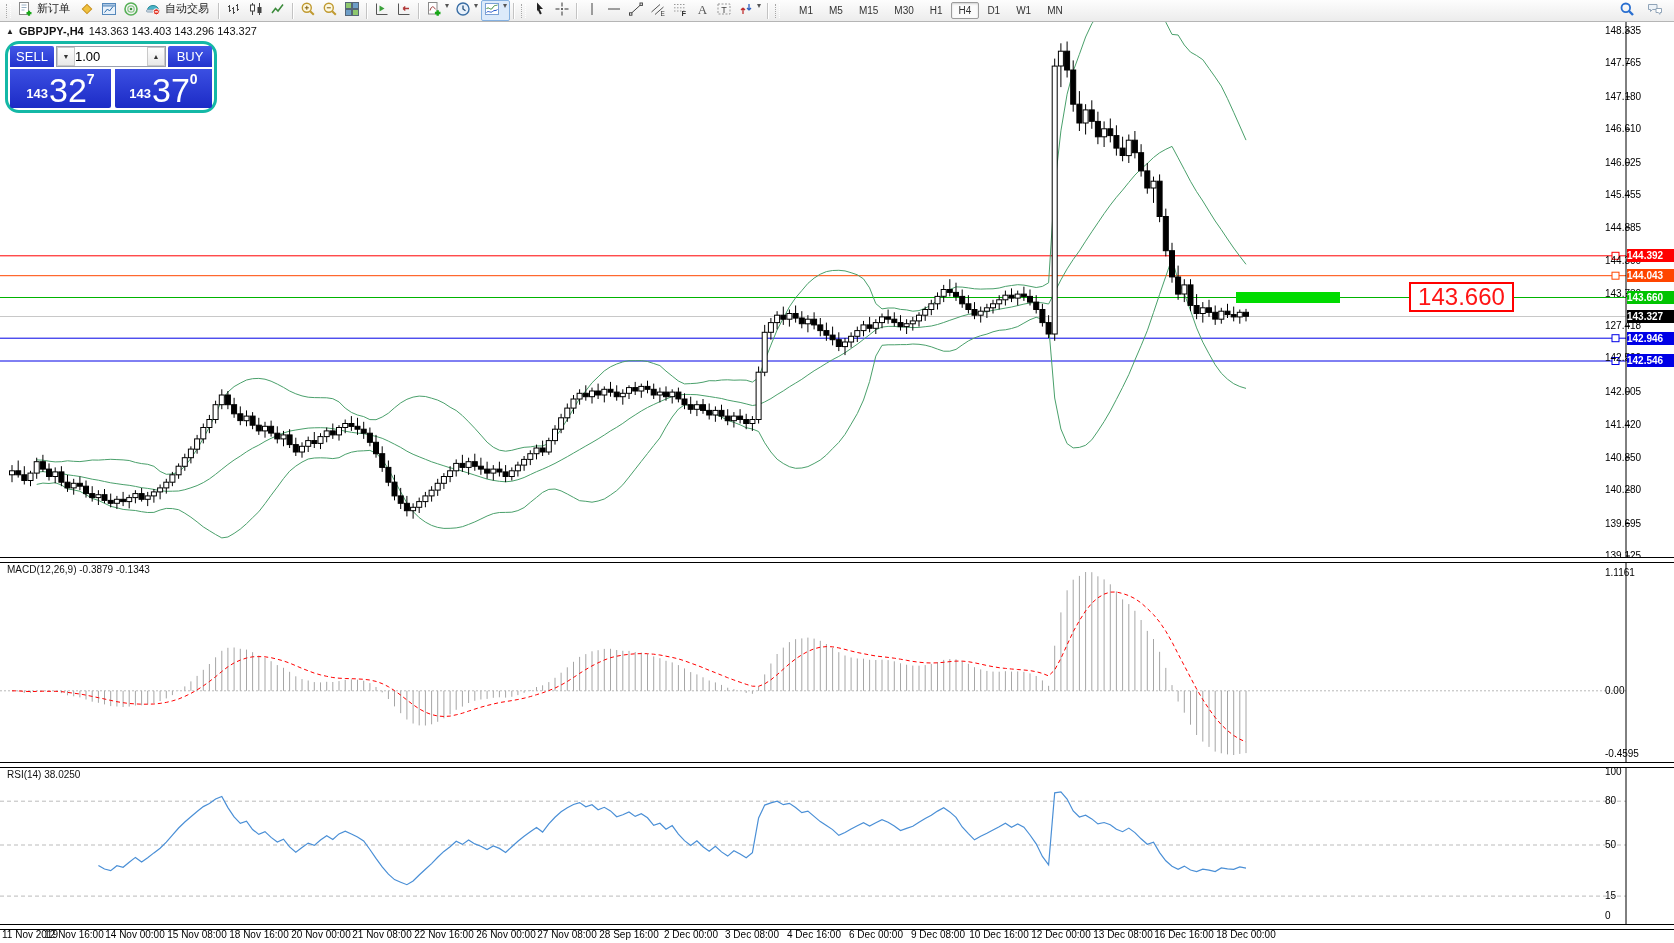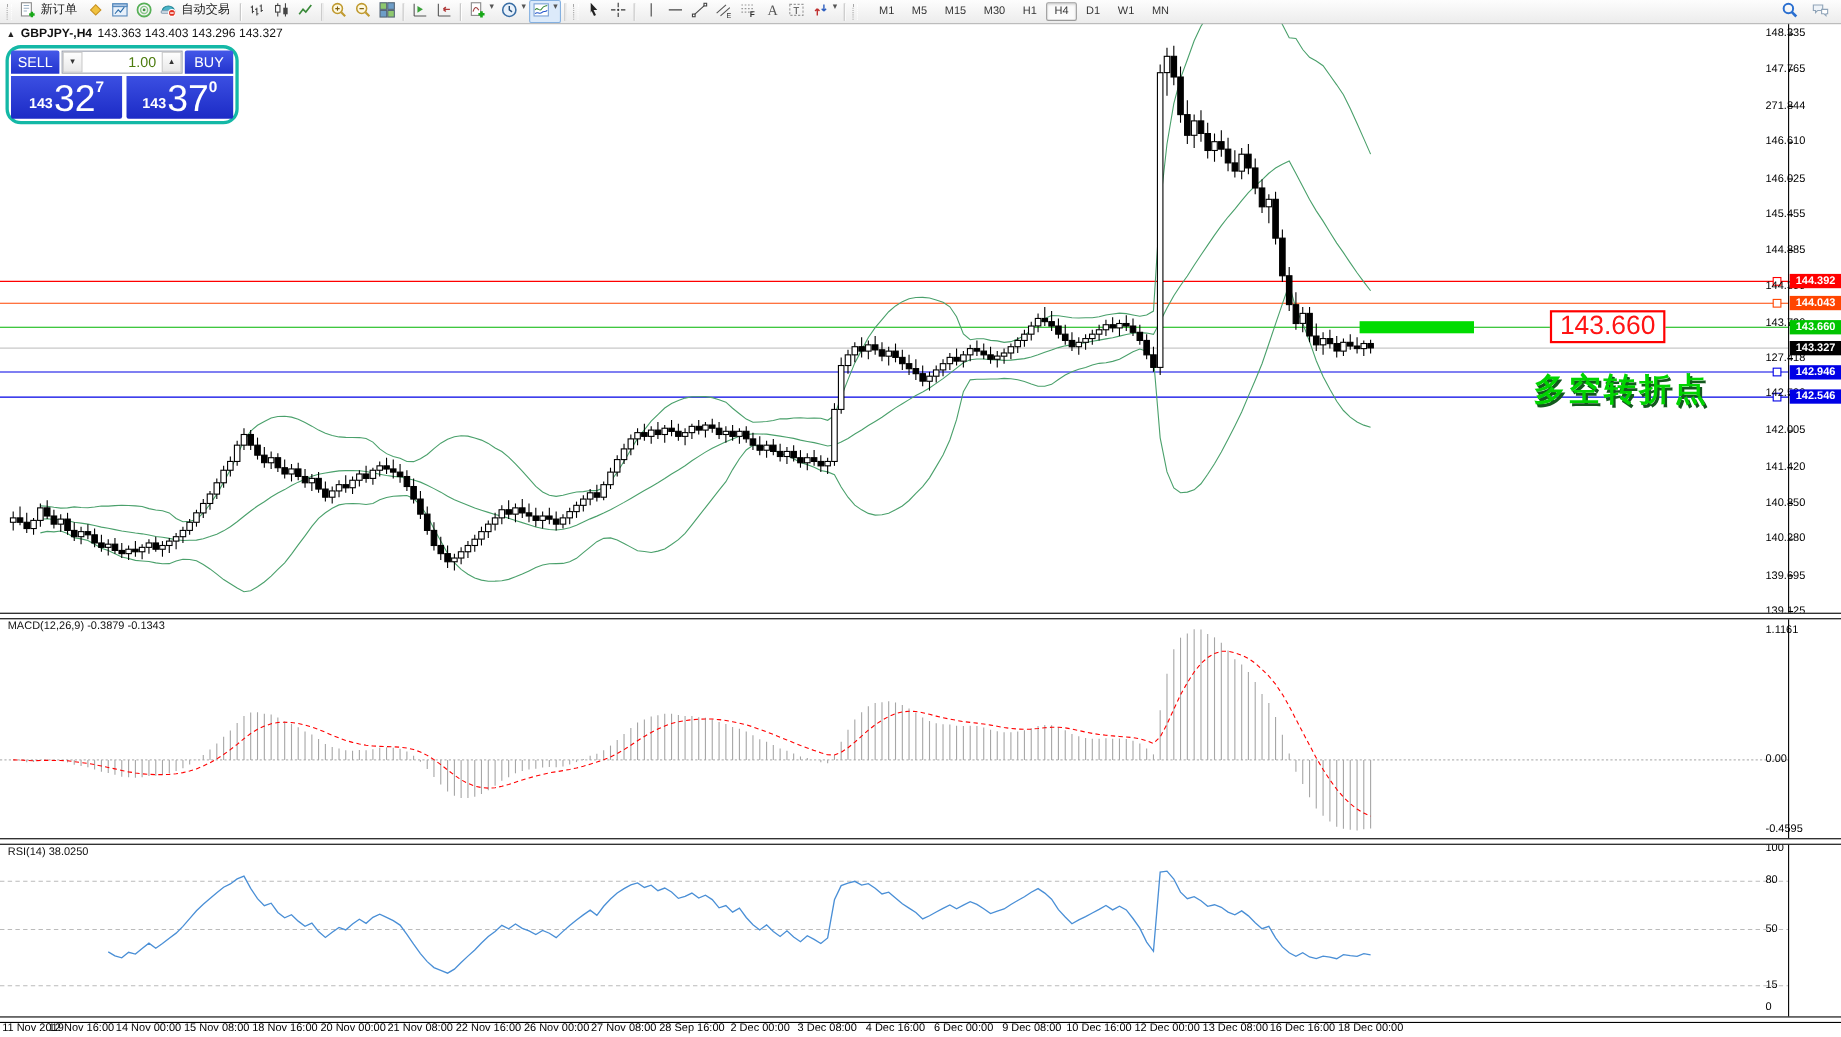--- a/index.html
+++ b/index.html
@@ -29,35 +29,35 @@
   #symbol-header b{font-weight:700}
   
   #trade-panel{left:5px;top:20px;width:206px;height:66px;background:#fff;border:3px solid #14b8a6;border-radius:14px;z-index:10}
   #trade-panel *{box-sizing:border-box}
   .cap{position:absolute;top:2px;height:21px;color:#fff;font-size:13px;display:flex;align-items:center;justify-content:center;
        background:linear-gradient(#4458e8,#2233cd);border-radius:2px 2px 0 0}
   #sell-cap{left:2px;width:44px}
   #buy-cap{left:160px;width:44px}
   #stepper{position:absolute;left:48px;top:2px;width:110px;height:21px;display:flex;border:1px solid #9aa0ae;background:#fff}
   .step-btn{width:18px;display:flex;align-items:center;justify-content:center;font-size:7px;color:#333;background:linear-gradient(#fefefe,#e8e8e8);border:1px solid #c9c9c9}
-  #vol-field{flex:1;text-align:right;font-size:13px;color:#4d7c0f;padding:2px 5px 0 0}
+  #vol-field{flex:1;text-align:left;font-size:13px;color:#000000;padding:2px 5px 0 0}
   .bigpx{position:absolute;top:25px;height:39px;background:linear-gradient(#3b4fe2,#1c2bc6);color:#fff;border-radius:0 0 2px 2px;
          display:flex;align-items:flex-end;justify-content:center;padding-bottom:3px}
   #sell-big{left:2px;width:101px}
   #buy-big{left:107px;width:97px}
   .px-sm{font-size:13px;font-weight:700;margin:0 1px 4px 0}
   .px-lg{font-size:34px;font-weight:400;line-height:30px}
   .px-sup{font-size:14px;font-weight:700;align-self:flex-start;margin-top:2px}
   
   #macd-label{left:7px;top:543px;font-size:10px;color:#111}
   #rsi-label{left:7px;top:748px;font-size:10px;color:#111}
   
   .tick{position:absolute;left:1605px;font-size:10px;color:#000;z-index:4}
   .badge{position:absolute;left:1627px;width:47px;height:13px;line-height:13px;font-size:10px;font-weight:700;
-         color:#fff;text-align:center;z-index:6}
+         color:#fff;text-align:left;z-index:6}
   
   .tlabel{position:absolute;top:908px;font-size:10px;color:#000;transform:translateX(-50%);white-space:nowrap;z-index:4}
   .tlabel.first{transform:none}
   
   #price-box{left:1409px;top:261px;width:101px;height:26px;border:2px solid #ff0000;background:#fff;color:#ff1414;
              font-size:24px;line-height:26px;text-align:center;z-index:8;font-weight:500}
   #cn-note{left:1394px;top:314px;font-size:29px;font-weight:700;color:#00d400;letter-spacing:3px;
            text-shadow:2px 2px 0 #14581e;z-index:8;white-space:nowrap}
   .pane-sep{position:absolute;left:0;width:1674px;height:4px;z-index:7;border-top:1px solid #000;border-bottom:1px solid #000;background:#fff}
 </style>
@@ -963,30 +963,29 @@
     </div>
 
     <div class="overlay" id="macd-label">
       <span>MACD(12,26,9)</span> <span>-0.3879 -0.1343</span>
     </div>
     <div class="overlay" id="rsi-label">
       <span>RSI(14)</span> <span>38.0250</span>
     </div>
 
     <div class="overlay" id="price-box">143.660</div>
-    <div class="overlay" id="cn-note">多空转折点</div>
 
     <div class="pane-sep" style="top:536px"></div>
     <div class="pane-sep" style="top:741px"></div>
     <div class="pane-sep" style="top:903px"></div>
 
     <div id="axis-labels">
         <div class="tick" style="top:4px">148.335</div>
         <div class="tick" style="top:36px">147.765</div>
-        <div class="tick" style="top:70px">271.844</div>
+        <div class="tick" style="top:70px">147.180</div>
         <div class="tick" style="top:102px">146.610</div>
         <div class="tick" style="top:136px">146.025</div>
         <div class="tick" style="top:168px">145.455</div>
         <div class="tick" style="top:201px">144.885</div>
         <div class="tick" style="top:234px">144.300</div>
         <div class="tick" style="top:267px">143.730</div>
         <div class="tick" style="top:299px">127.418</div>
         <div class="tick" style="top:331px">142.590</div>
         <div class="tick" style="top:365px">142.005</div>
         <div class="tick" style="top:398px">141.420</div>

